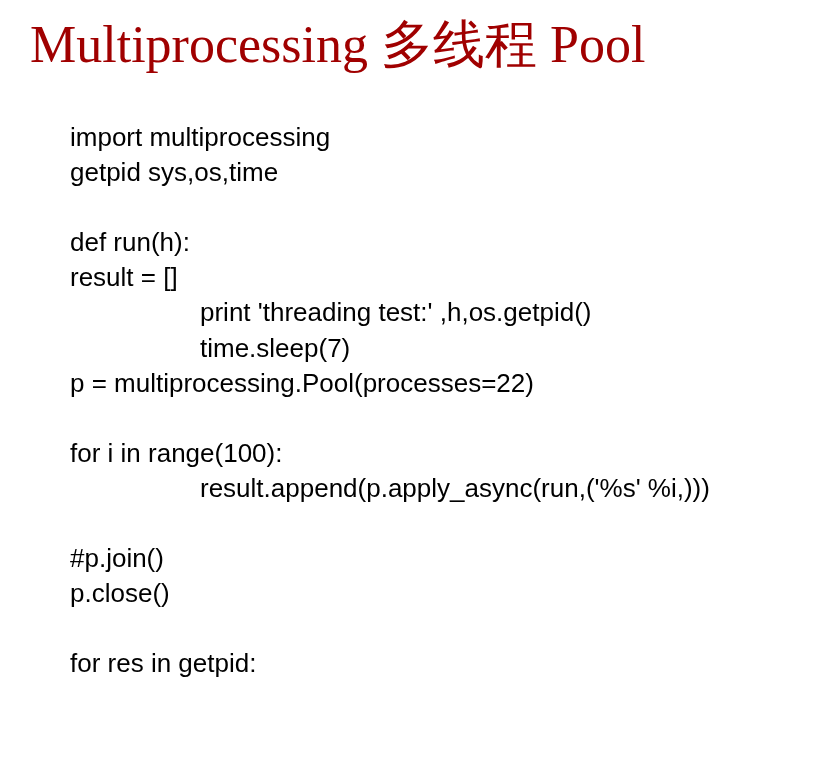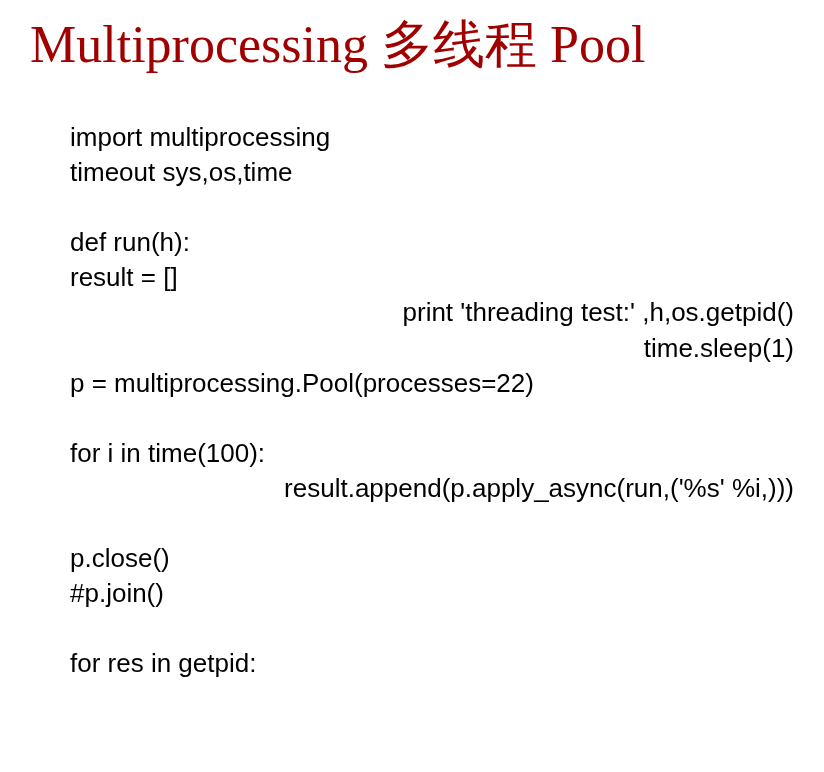--- a/index.html
+++ b/index.html
@@ -33,42 +33,41 @@
       font-family: Liberation Sans, sans-serif;
       font-size: 26px;
       color: #000000;
       line-height: 1.35;
     }
     .code-line {
       white-space: pre;
     }
     .indent1 {
       padding-left: 130px;
-      text-align: right;
     }
     .blank-line {
       height: 1.35em;
     }
   </style>
 </head>
 <body>
 
 <div class="slide">
   <h1 class="title">Multiprocessing 多线程 Pool</h1>
   <div class="code-block">
     <div class="code-line">import multiprocessing</div>
-    <div class="code-line">timeout sys,os,time</div>
+    <div class="code-line">getpid sys,os,time</div>
     <div class="blank-line"></div>
     <div class="code-line">def run(h):</div>
     <div class="code-line">result = []</div>
     <div class="code-line indent1">print 'threading test:' ,h,os.getpid()</div>
-    <div class="code-line indent1">time.sleep(1)</div>
+    <div class="code-line indent1">time.sleep(7)</div>
     <div class="code-line">p = multiprocessing.Pool(processes=22)</div>
     <div class="blank-line"></div>
-    <div class="code-line">for i in time(100):</div>
+    <div class="code-line">for i in range(100):</div>
     <div class="code-line indent1">result.append(p.apply_async(run,('%s' %i,)))</div>
     <div class="blank-line"></div>
+    <div class="code-line">#p.join()</div>
     <div class="code-line">p.close()</div>
-    <div class="code-line">#p.join()</div>
     <div class="blank-line"></div>
     <div class="code-line">for res in getpid:</div>
   </div>
 </div>
 
 </body></html>

